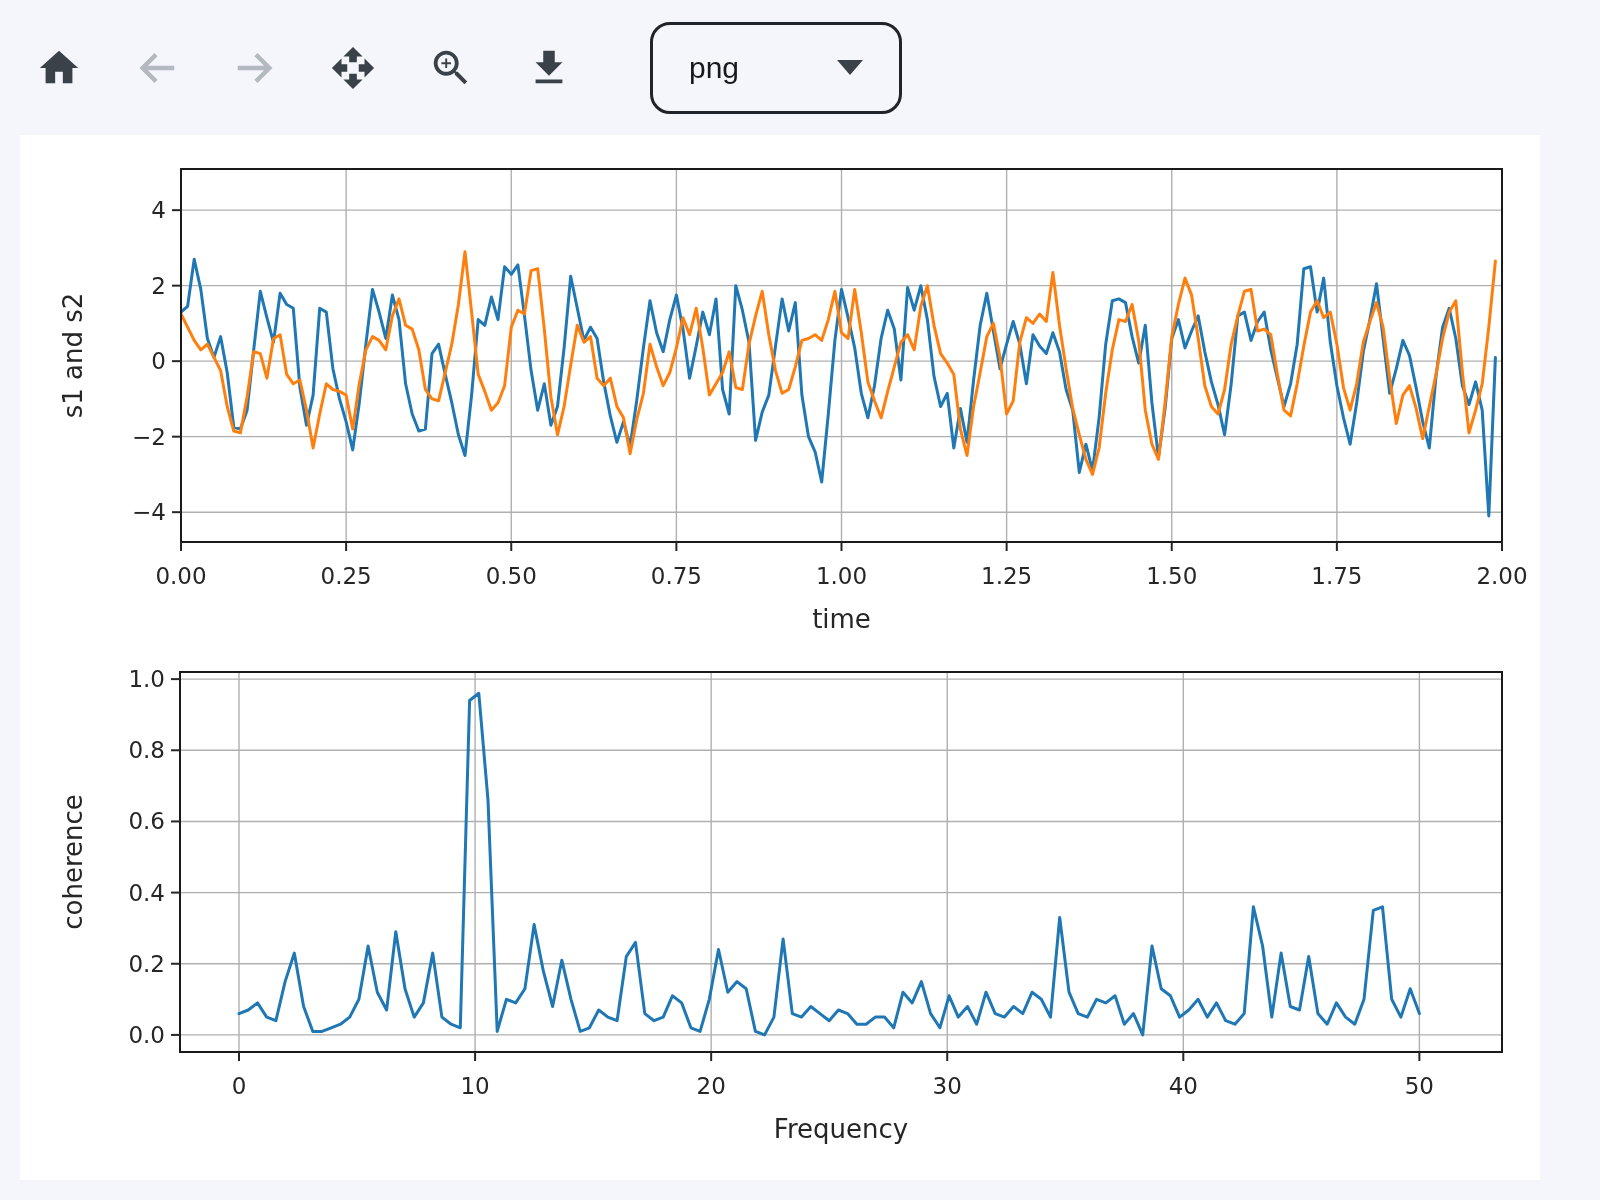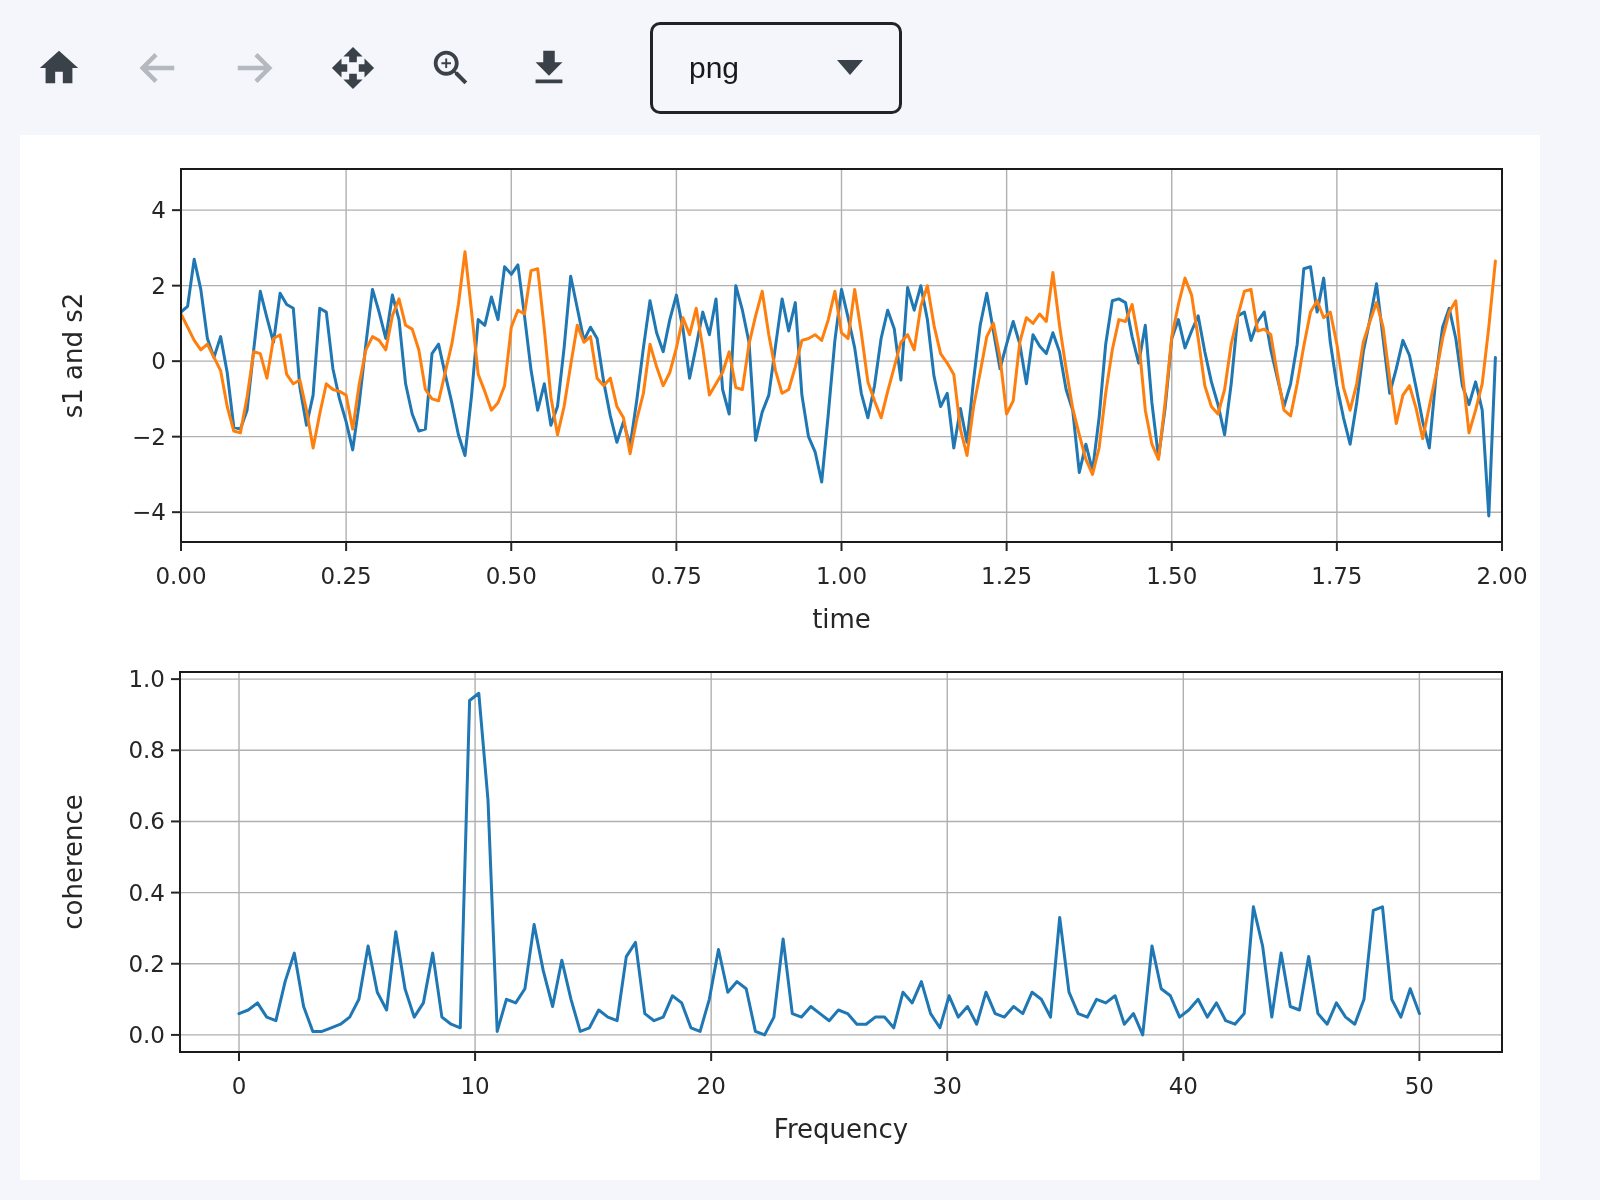--- a/index.html
+++ b/index.html
@@ -3,21 +3,21 @@
 <meta charset="utf-8">
 <style>
   html,body{margin:0;padding:0;background:#f5f6fc;width:1600px;height:1200px;overflow:hidden;
     font-family:"Liberation Sans",sans-serif;}
   .toolbar{height:135px;display:flex;align-items:center;padding-left:36px;box-sizing:border-box;gap:52px;}
   .tb-btn{background:transparent;border:none;padding:0;margin:0;cursor:pointer;line-height:0;}
   .tb-btn svg{width:46px;height:46px;}
   .tb-btn .fillable{fill:#3a4148;}
   .tb-btn .strokable{stroke:#3a4148;stroke-width:2.3;fill:none;}
   .tb-btn.disabled .strokable{stroke:#b4b8bf;}
-  .format-select{margin-left:26px;width:252px;height:92px;border:3px solid #20242a;border-radius:10px;
+  .format-select{margin-left:26px;width:252px;height:92px;border:3px solid #20242a;border-radius:20px;
     display:flex;align-items:center;justify-content:space-between;padding:0 36px;box-sizing:border-box;
     font-size:30px;color:#16191d;cursor:pointer;background:transparent;}
   .caret{width:0;height:0;border-left:13px solid transparent;border-right:13px solid transparent;
     border-top:15px solid #3a4148;}
   .figure{margin:0 60px 0 20px;width:1520px;height:1045px;background:#ffffff;position:relative;}
   .figure svg{position:absolute;left:0;top:0;}
   text{font-family:"DejaVu Sans","Liberation Sans",sans-serif;}
 </style>
 </head>
 <body>

